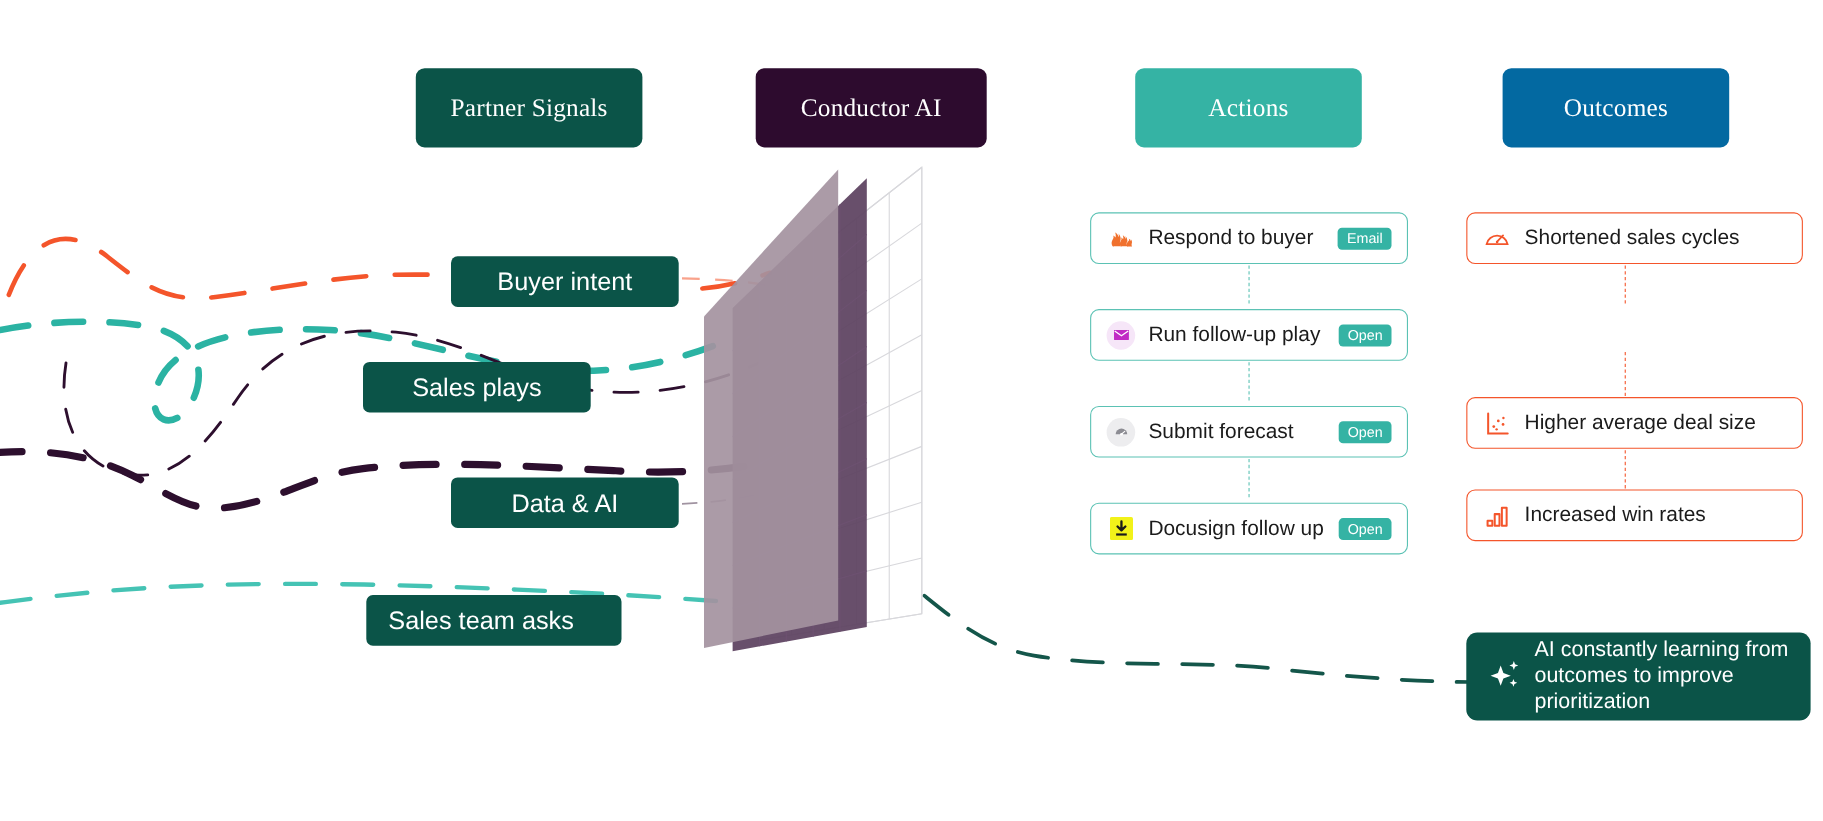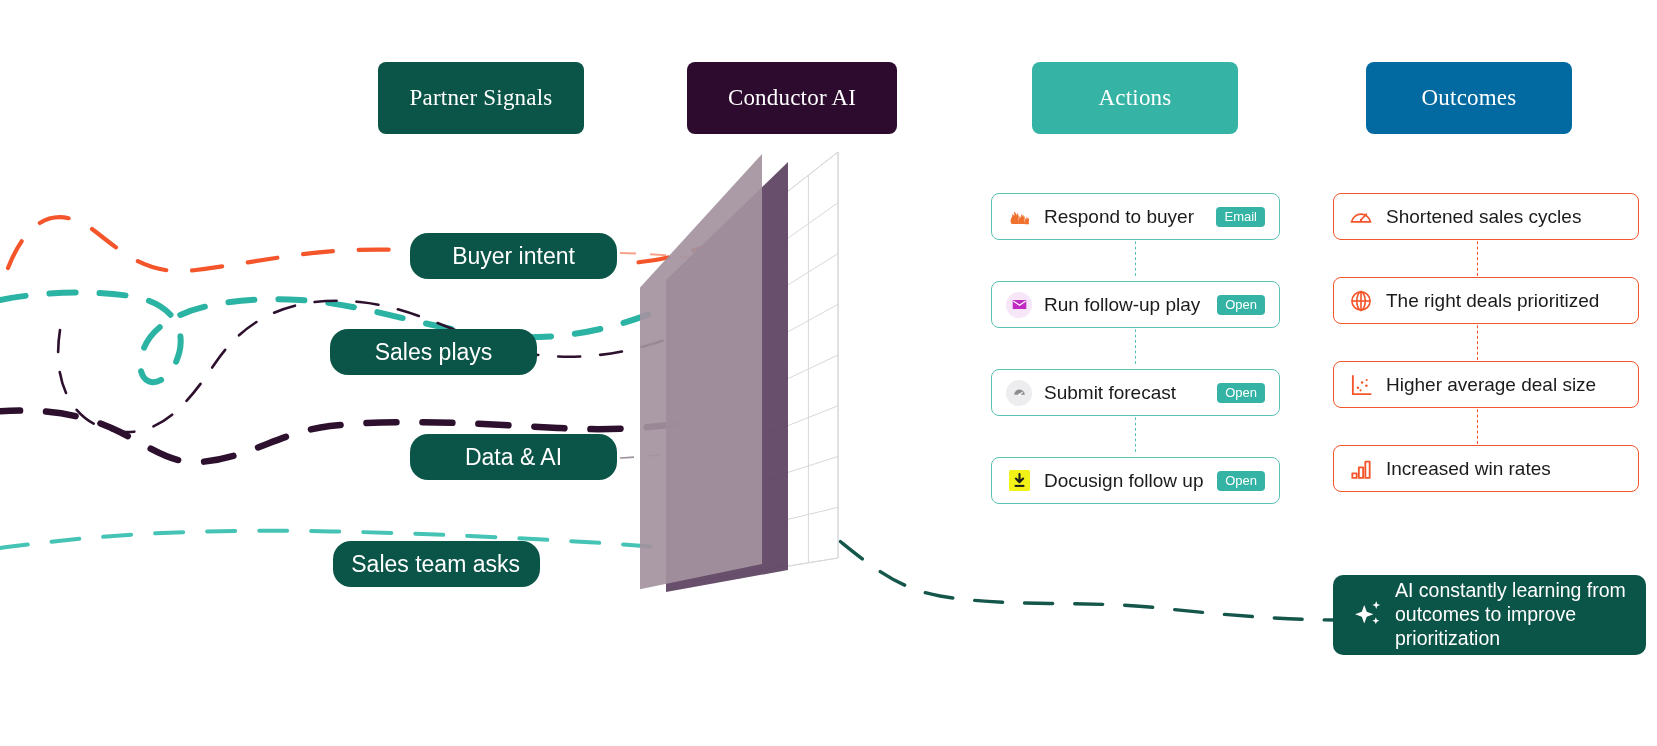--- a/index.html
+++ b/index.html
@@ -25,34 +25,34 @@
   }
   #hdr-partner  { left: 378px;  top: 62px;  width: 206px; background: #0B5448; }
   #hdr-conductor{ left: 687px;  top: 62px;  width: 210px; background: #2D0B2E; }
   #hdr-actions  { left: 1032px; top: 62px;  width: 206px; background: #35B3A4; }
   #hdr-outcomes { left: 1366px; top: 62px;  width: 206px; background: #0369a1; }
 
   
   .signal-pill {
     position: absolute;
     height: 46px;
-    border-radius: 18px;
+    border-radius: 6px;
     background: #0B5448;
     color: #ffffff;
     display: flex; align-items: center;
     padding: 0 20px;
     font-size: 23px;
     white-space: nowrap;
     z-index: 6;
   }
 
   #sig-0 { left: 410px; top: 233px; width: 207px; justify-content: center; }
   #sig-1 { left: 330px; top: 329px; width: 207px; justify-content: center; }
   #sig-2 { left: 410px; top: 434px; width: 207px; justify-content: center; }
-  #sig-3 { left: 333px; top: 541px; width: 207px; justify-content: flex-end; }
+  #sig-3 { left: 333px; top: 541px; width: 232px; justify-content: flex-start; }
 
   
   #ribbons { position: absolute; left: 0; top: 0; width: 1657px; height: 746px; z-index: 2; }
 
   
   #planes { position: absolute; left: 640px; top: 140px; width: 250px; height: 460px; z-index: 3; }
 
   
   .card {
     position: absolute;
@@ -257,31 +257,20 @@
     <span class="ic">
       <svg width="26" height="26" viewBox="0 0 24 24" fill="none" stroke="#F4552B" stroke-width="1.5" stroke-linecap="round">
         <path d="M3.2 16.5a9 9 0 0 1 17.6 0z"></path>
         <path d="M12 14.5l5-5.2"></path>
         <circle cx="12" cy="14.8" r="1.1" fill="#F4552B" stroke="none"></circle>
       </svg>
     </span>
     <span class="lbl">Shortened sales cycles</span>
   </div>
 
-  <div class="card outcome" style="top:277px">
-    <span class="ic">
-      <svg width="26" height="26" viewBox="0 0 24 24" fill="none" stroke="#F4552B" stroke-width="1.5">
-        <circle cx="12" cy="12" r="8.4"></circle>
-        <ellipse cx="12" cy="12" rx="3.9" ry="8.4"></ellipse>
-        <line x1="3.6" y1="12" x2="20.4" y2="12"></line>
-        <line x1="12" y1="2.6" x2="12" y2="21.4"></line>
-      </svg>
-    </span>
-    <span class="lbl">The right deals prioritized</span>
-  </div>
 
   <div class="card outcome" style="top:361px">
     <span class="ic">
       <svg width="26" height="26" viewBox="0 0 24 24">
         <path d="M4.5 3.6v16.8h16.4" fill="none" stroke="#F4552B" stroke-width="1.7" stroke-linecap="round"></path>
         <circle cx="9.2" cy="14.6" r="1.15" fill="#F4552B"></circle>
         <circle cx="13" cy="9.8" r="1.15" fill="#F4552B"></circle>
         <circle cx="17" cy="12.8" r="1.15" fill="#F4552B"></circle>
         <circle cx="11.6" cy="16.9" r="1.0" fill="#F4552B"></circle>
         <circle cx="17.3" cy="7.4" r="1.0" fill="#F4552B"></circle>

